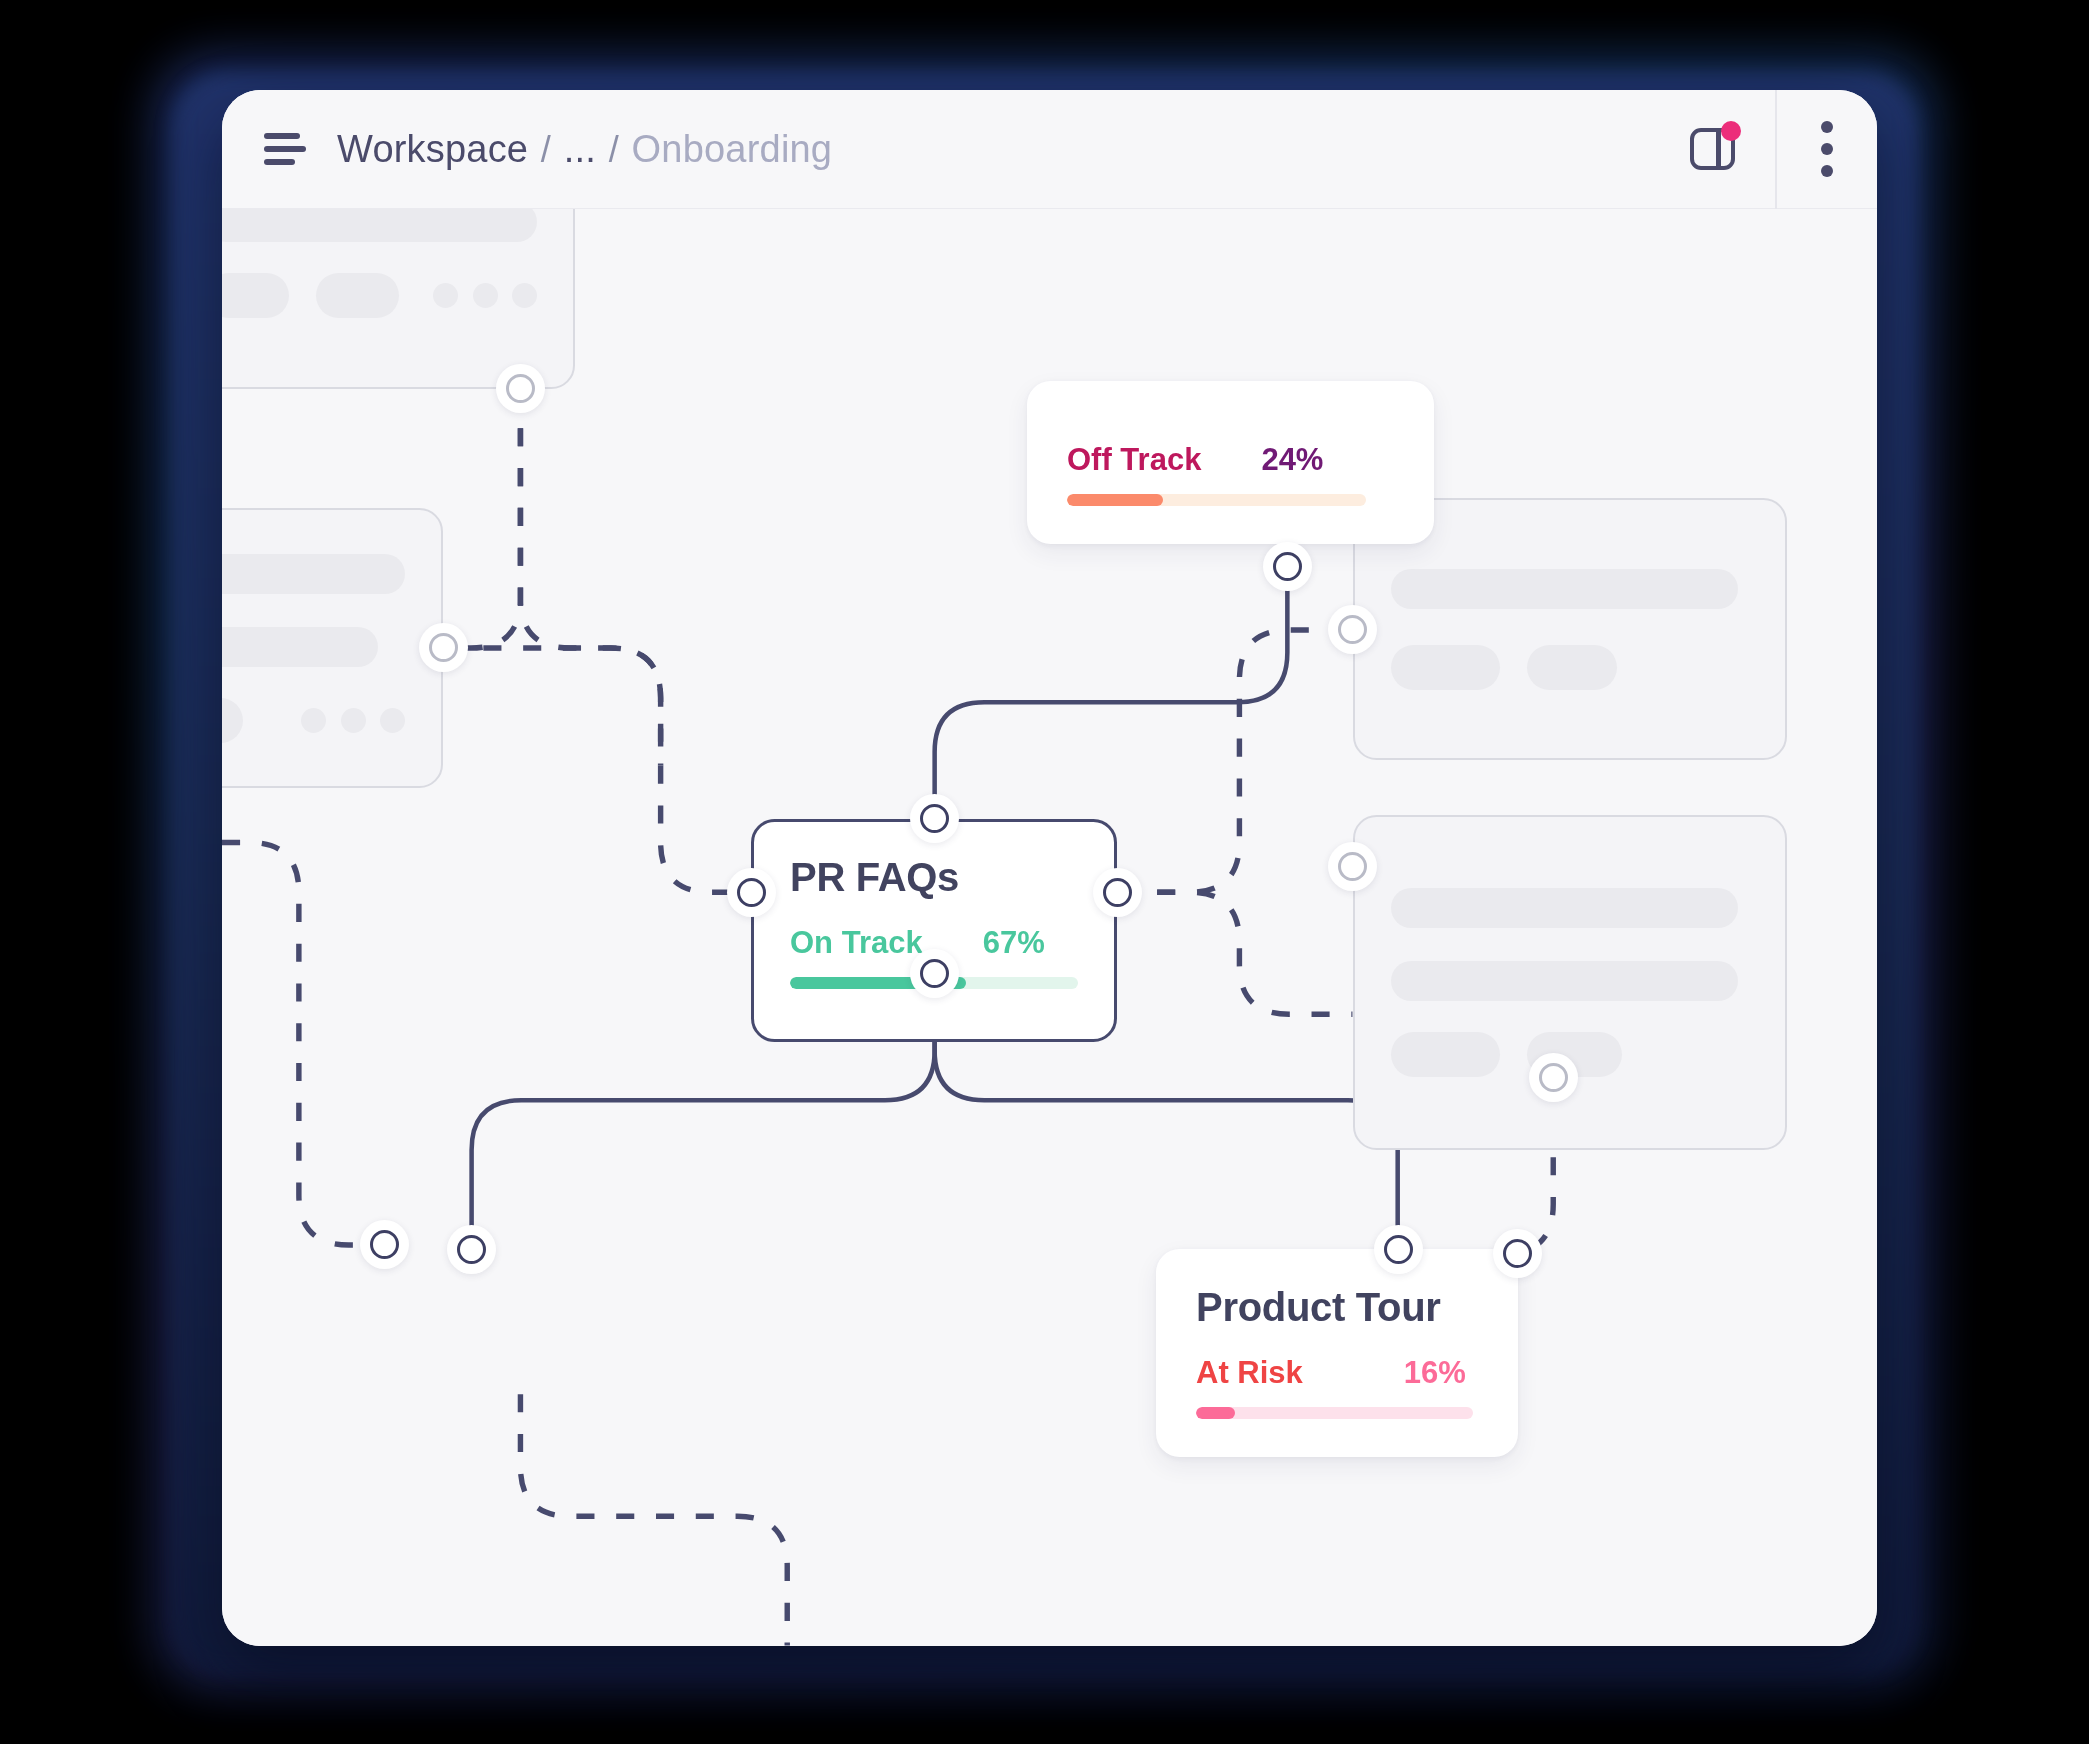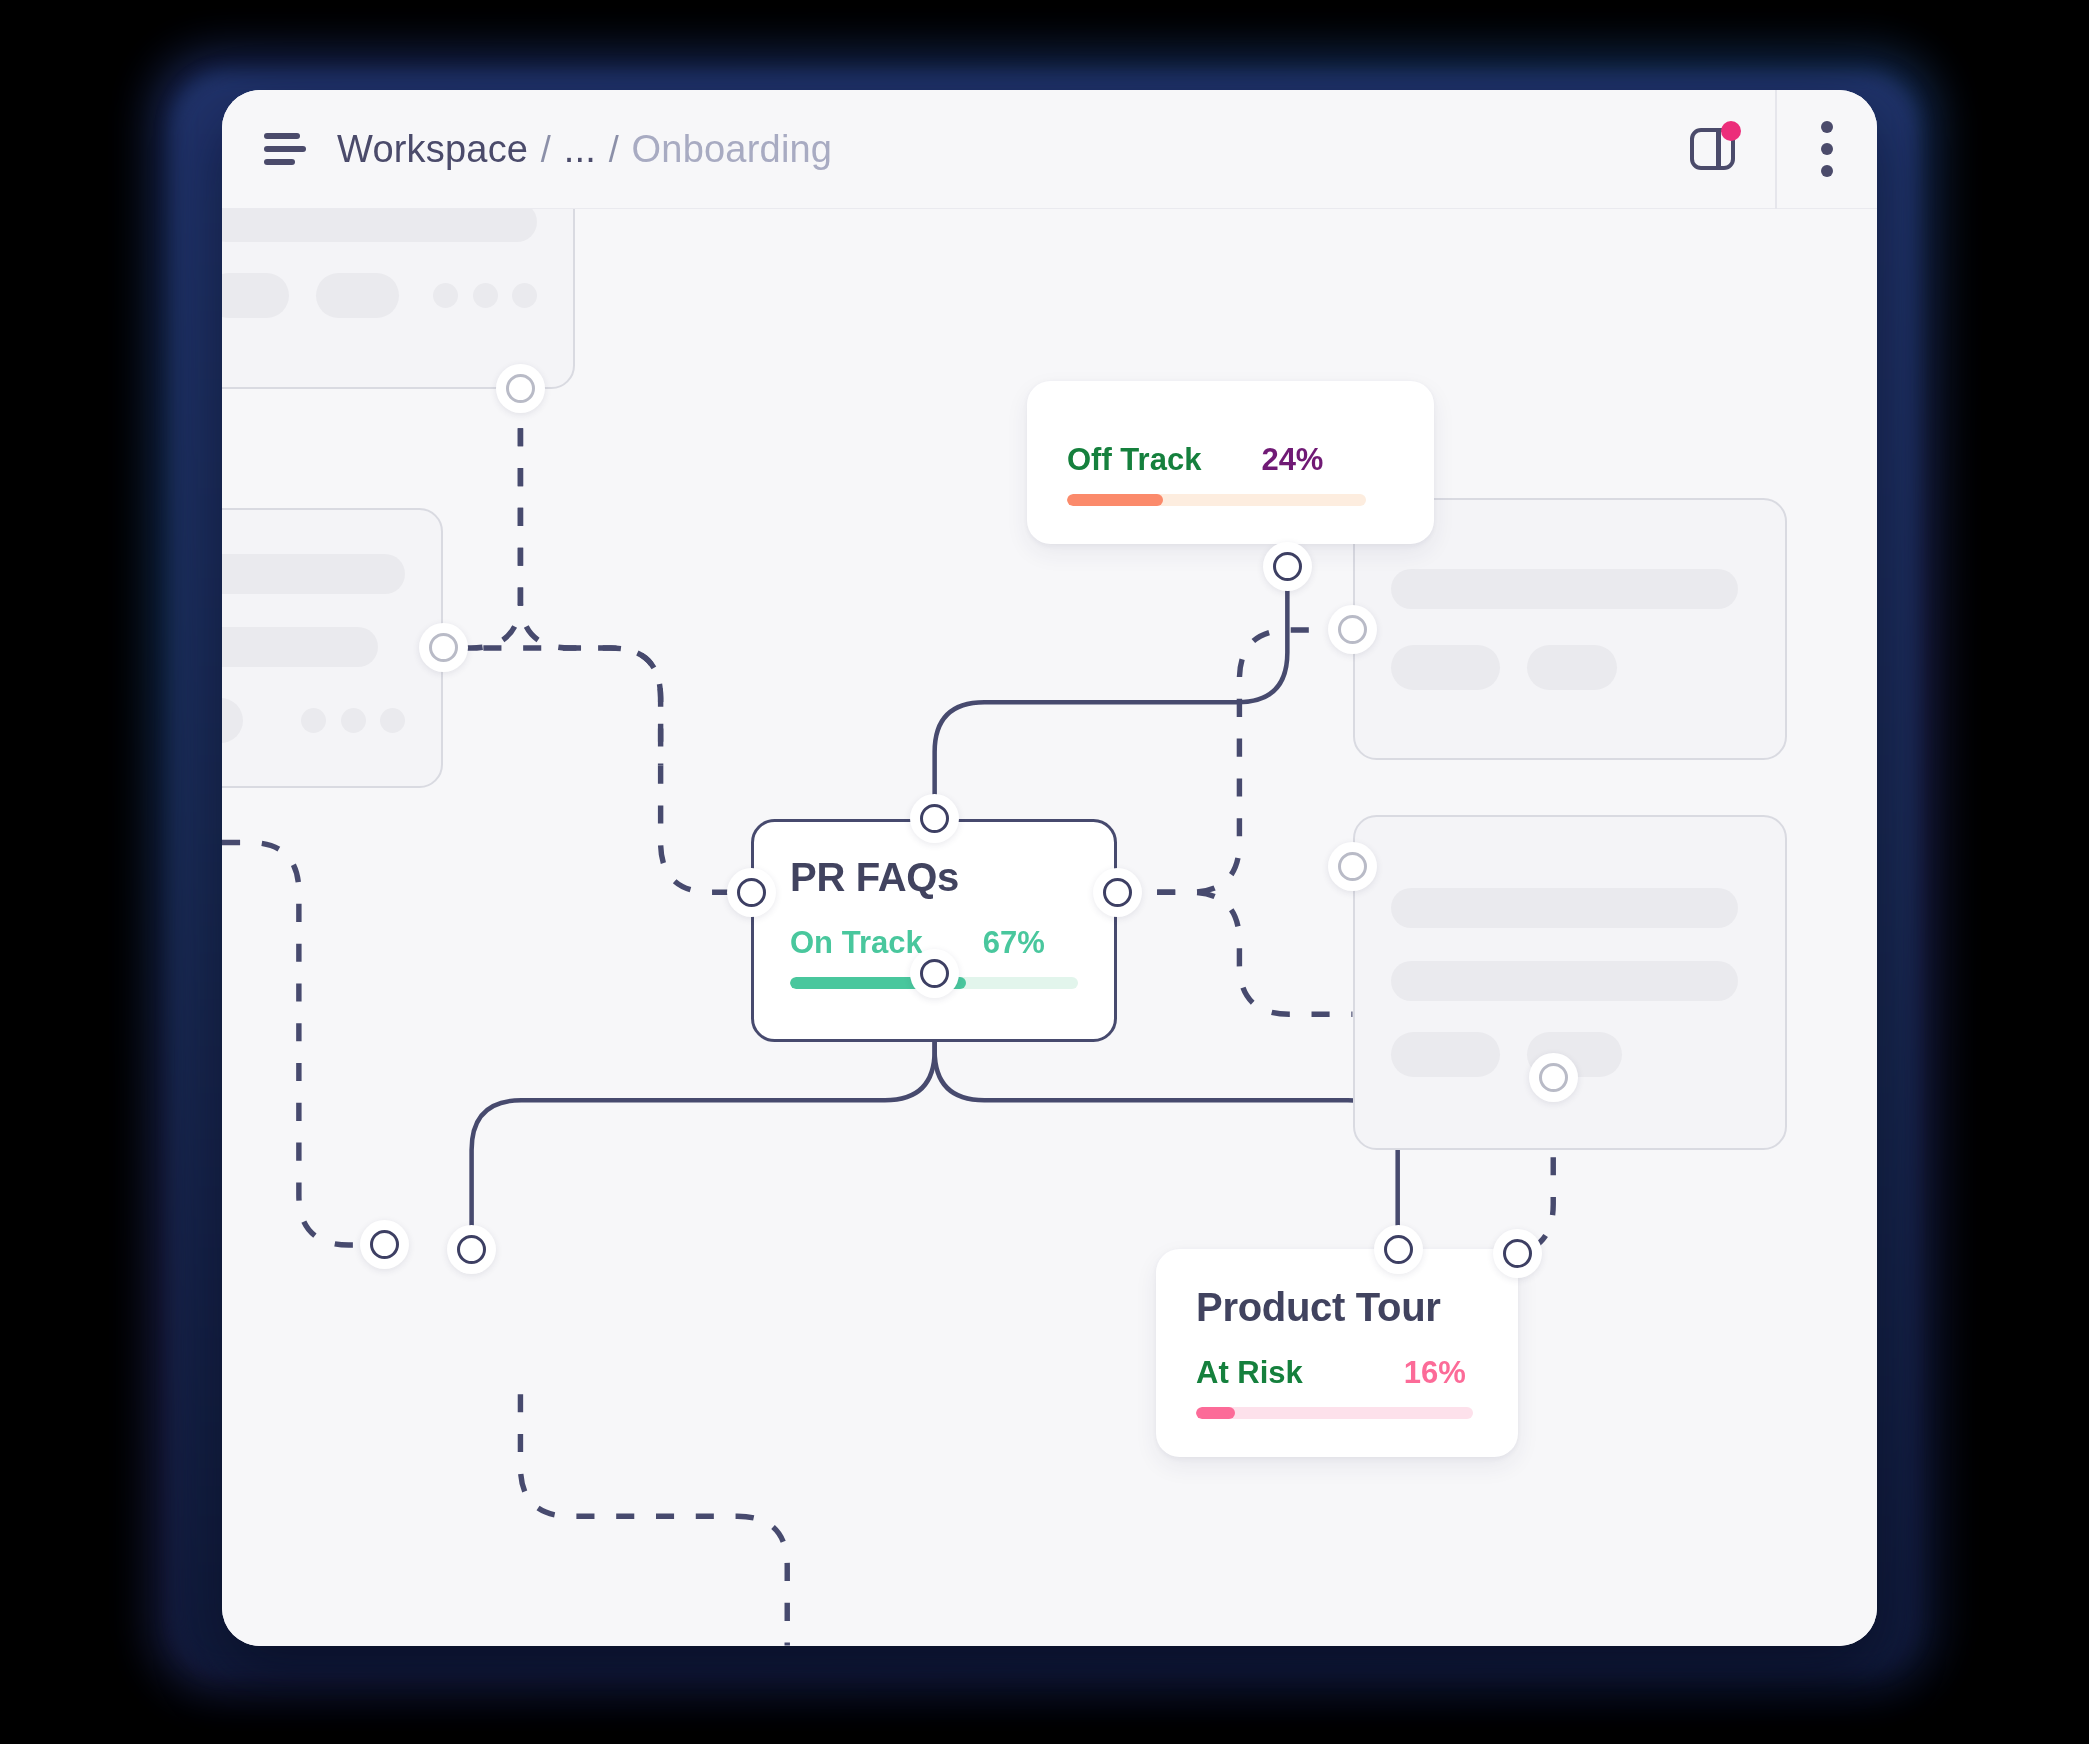--- a/index.html
+++ b/index.html
@@ -303,21 +303,21 @@
         <div class="sk sk-line" style="width:97%;"></div>
         <div class="sk sk-line" style="width:97%; margin-top:33px;"></div>
         <div class="sk-row">
           <div class="sk-pill" style="width:109px;"></div>
           <div class="sk-pill" style="width:95px;"></div>
         </div>
       </div>
 
       <div class="node" style="left:805px; top:172px; width:407px;">
         <div class="node-meta">
-          <span class="node-status" style="color: #15803d;">Off Track</span>
+          <span class="node-status" style="color: #be185d;">Off Track</span>
           <span class="node-pct" style="color: #701a75;">24%</span>
         </div>
         <div class="bar" style="background: rgb(253, 237, 223);">
           <div class="bar-fill" style="width: 32%; background: rgb(251, 138, 107);"></div>
         </div>
       </div>
 
       <div class="node selected" style="left:529px; top:610px; width:366px;">
         <div class="node-title">PR FAQs</div>
         <div class="node-meta">
@@ -326,21 +326,21 @@
         </div>
         <div class="bar" style="width: 288px; background: rgb(226, 245, 236);">
           <div class="bar-fill" style="width: 61%; background: rgb(73, 199, 157);"></div>
         </div>
       </div>
 
 
       <div class="node" style="left:934px; top:1040px; width:362px;">
         <div class="node-title">Product Tour</div>
         <div class="node-meta">
-          <span class="node-status" style="color: #15803d;">At Risk</span>
+          <span class="node-status" style="color: #ef4444;">At Risk</span>
           <span class="node-pct" style="margin-left: 101px; color: rgb(252, 107, 152);">16%</span>
         </div>
         <div class="bar" style="width: 277px; background: rgb(253, 225, 235);">
           <div class="bar-fill" style="width: 14%; background: rgb(252, 107, 152);"></div>
         </div>
       </div>
 
       <div class="handle" style="left:1041px; top:333px;"></div>
 
       <div class="handle" style="left:688px; top:585px;"></div>

